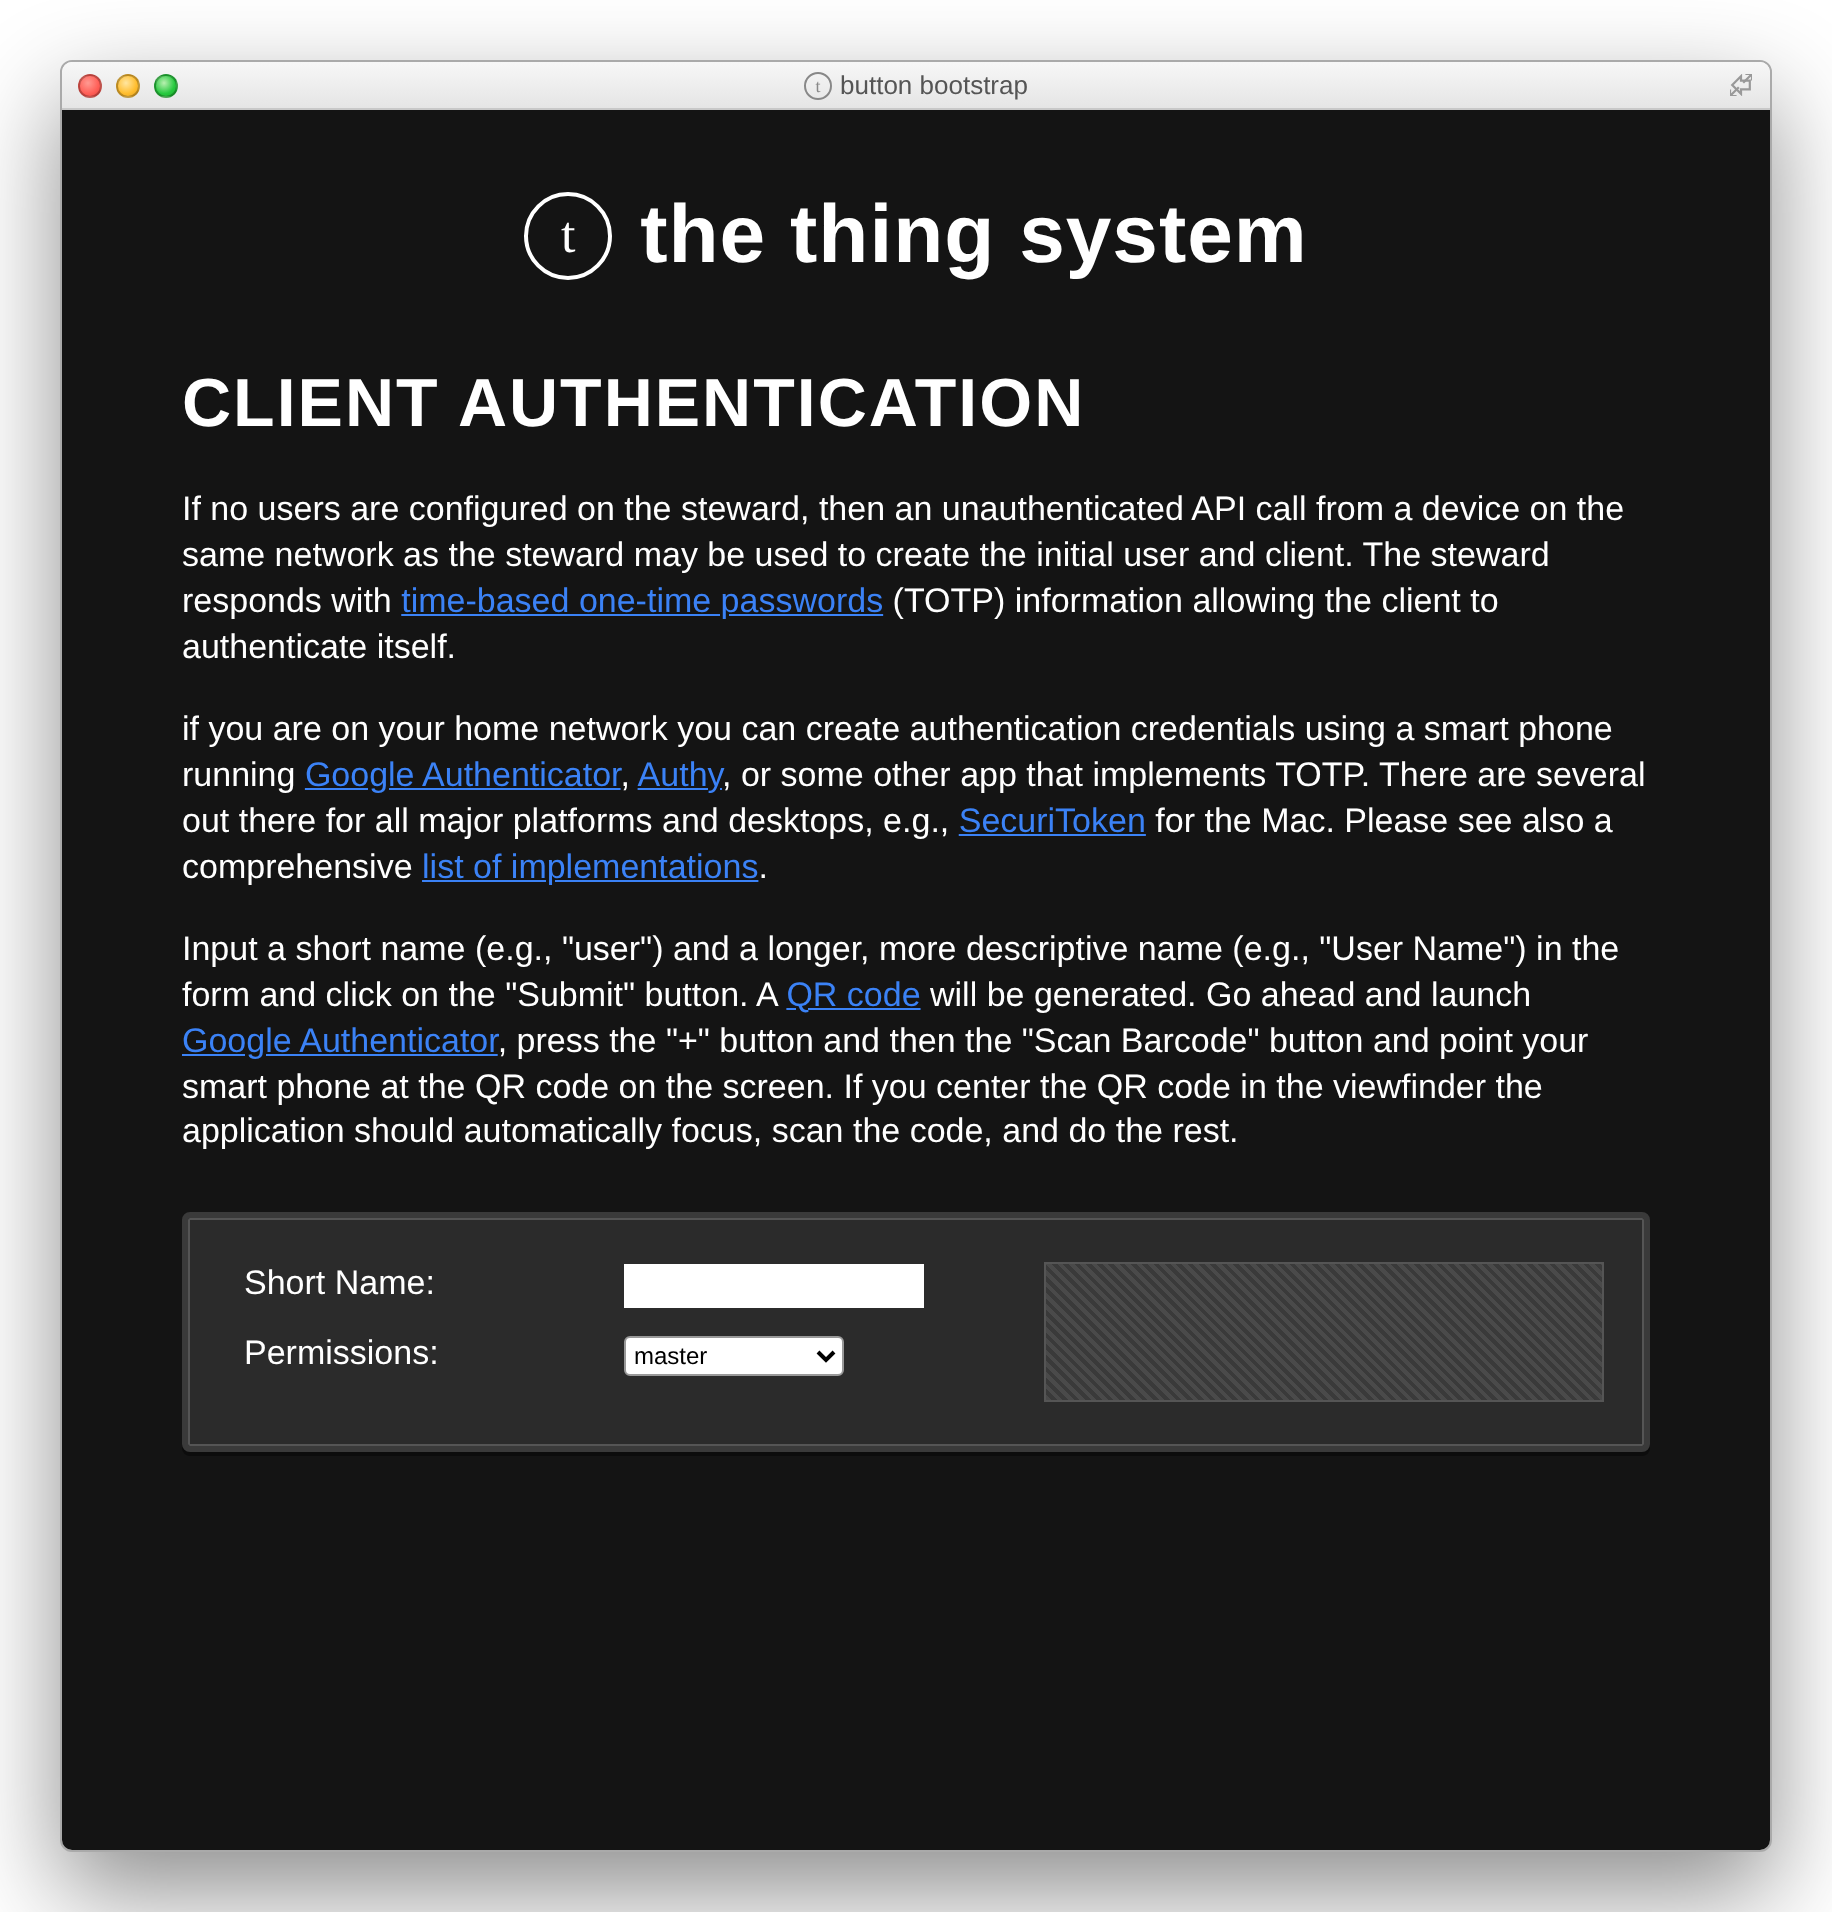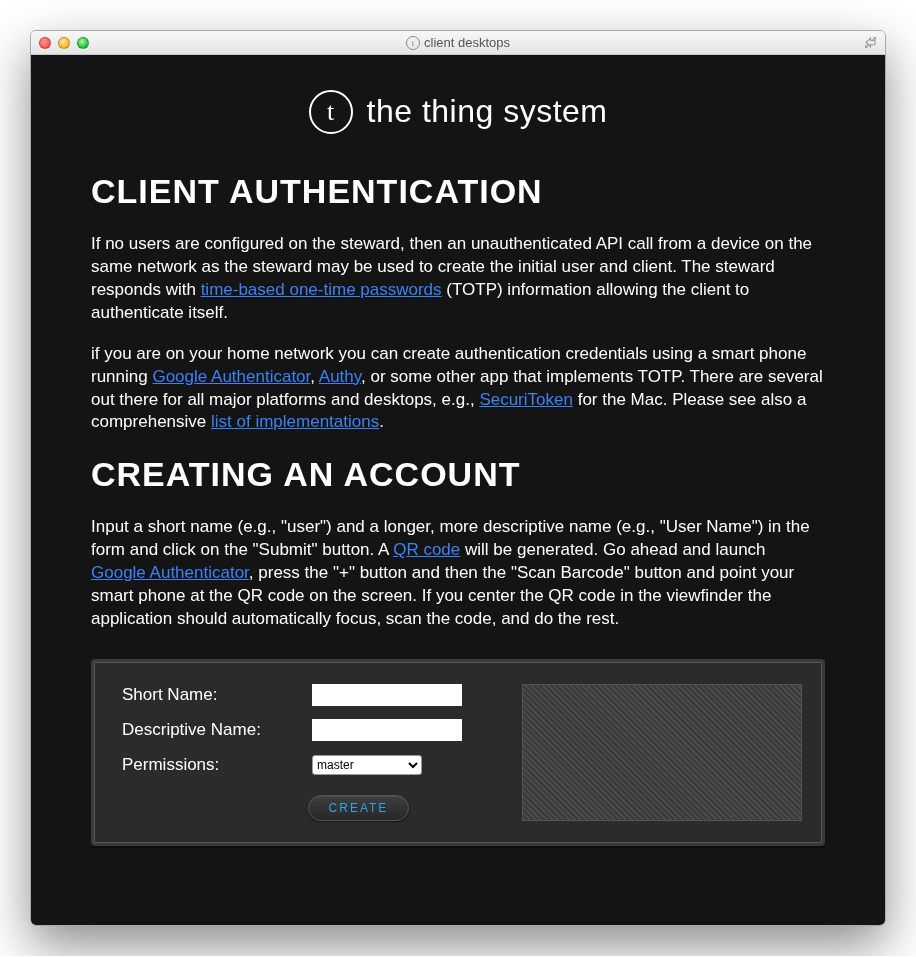--- a/index.html
+++ b/index.html
@@ -60,21 +60,21 @@
   .logo-row {
     display: flex; align-items: center; justify-content: center;
     gap: 14px; margin-bottom: 35px;
   }
   .logo-circle {
     width: 44px; height: 44px; border: 2.5px solid #fff; border-radius: 50%;
     display: flex; align-items: center; justify-content: center;
     font-family: Georgia, 'Times New Roman', serif;
     font-size: 26px; font-weight: 400;
   }
-  .logo-text { font-size: 32px; letter-spacing: 0.5px; font-weight: 400; text-align: right; }
+  .logo-text { font-size: 41px; letter-spacing: 0.5px; font-weight: 700; text-align: right; }
 
   h1 {
     font-size: 34px; font-weight: 700; letter-spacing: 1px;
     margin-bottom: 18px; margin-top: 10px;
     font-family: "Arial Black", Arial, sans-serif;
   }
   p { margin-bottom: 18px; }
   .ulink { text-decoration: underline; color: #3b82f6; }
 
   .form-panel {
@@ -123,21 +123,21 @@
 
 <div class="window">
   <div class="titlebar">
     <div class="traffic-lights">
       <div class="tl red"></div>
       <div class="tl yellow"></div>
       <div class="tl green"></div>
     </div>
     <div class="win-title">
       <span class="win-title-icon">t</span>
-      <span>client desktops</span>
+      <span>button bootstrap</span>
     </div>
     <div class="fullscreen-icon">
       <svg viewBox="0 0 10 10">
           <path d="M1 5 L5 1 L5 3 L9 3 L9 7 L5 7 L5 9 Z" fill="none" stroke="#999" stroke-width="1"></path>
           <path d="M0 10 L4 6 M0 10 L0 7 M0 10 L3 10" stroke="#999" stroke-width="1" fill="none"></path>
           <path d="M10 0 L6 4 M10 0 L7 0 M10 0 L10 3" stroke="#999" stroke-width="1" fill="none"></path>
         </svg>
     </div>
   </div>
 
@@ -152,43 +152,35 @@
 
 
     <p>
       <span>If no users are configured on the steward, then an unauthenticated API call from a device on the same network as the steward may be used to create the initial user and client. The steward responds with </span><span class="ulink">time-based one-time passwords</span><span> (TOTP) information allowing the client to authenticate itself.</span>
     </p>
 
     <p>
       <span>if you are on your home network you can create authentication credentials using a smart phone running </span><span class="ulink">Google Authenticator</span><span>, </span><span class="ulink">Authy</span><span>, or some other app that implements TOTP. There are several out there for all major platforms and desktops, e.g., </span><span class="ulink">SecuriToken</span><span> for the Mac. Please see also a comprehensive </span><span class="ulink">list of implementations</span><span>.</span>
     </p>
 
-    <h1>CREATING AN ACCOUNT</h1>
 
     <p>
       <span>Input a short name (e.g., "user") and a longer, more descriptive name (e.g., "User Name") in the form and click on the "Submit" button. A </span><span class="ulink">QR code</span><span> will be generated. Go ahead and launch </span><span class="ulink">Google Authenticator</span><span>, press the "+" button and then the "Scan Barcode" button and point your smart phone at the QR code on the screen. If you center the QR code in the viewfinder the application should automatically focus, scan the code, and do the rest.</span>
     </p>
 
     <div class="form-panel">
       <div class="form-left">
         <div class="form-row">
           <label>Short Name:</label>
           <input type="text" style="">
         </div>
         <div class="form-row">
-          <label>Descriptive Name:</label>
-          <input type="text" style="">
-        </div>
-        <div class="form-row">
           <label>Permissions:</label>
           <select>
             <option>master</option>
           </select>
-        </div>
-        <div class="create-row">
-          <button class="create-btn">CREATE</button>
         </div>
       </div>
       <div class="qr-placeholder"></div>
     </div>
 
   </div>
 </div>
 
 </body></html>

